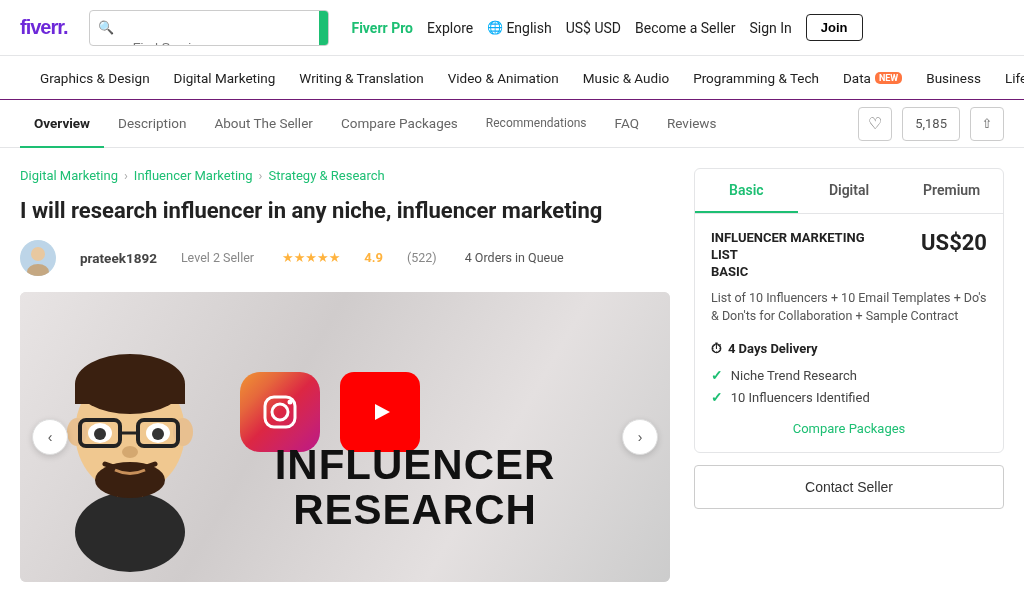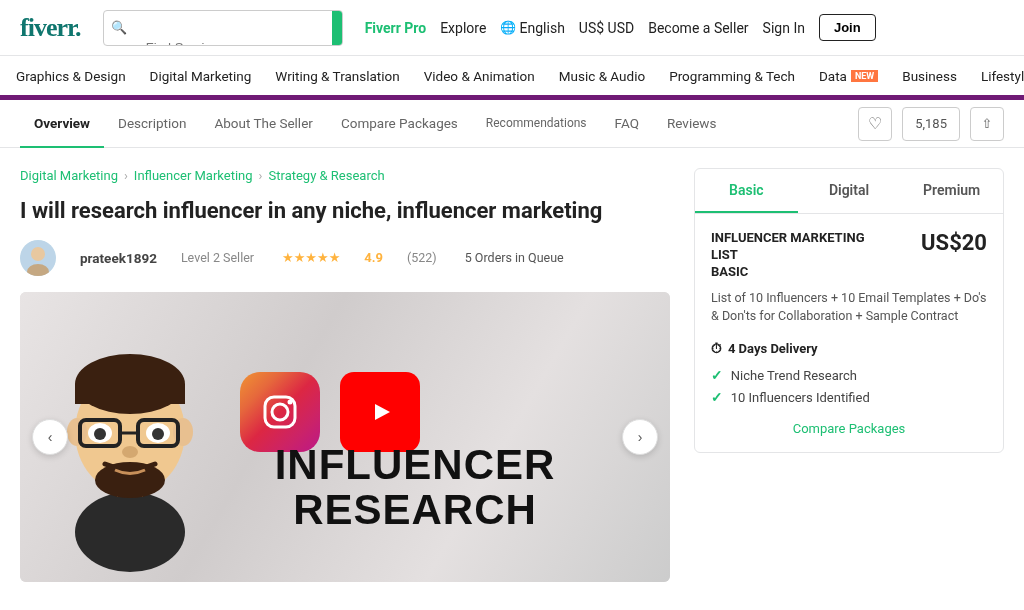--- a/index.html
+++ b/index.html
@@ -6,48 +6,48 @@
     body { font-family: -apple-system, BlinkMacSystemFont, 'Segoe UI', Roboto, sans-serif; font-size: 14px; color: #222; background: #fff; }
     .logo { font-size: 26px; font-weight: 900; color: #1dbf73; letter-spacing: -1px; margin-right: 8px; }
     .search-bar { display: flex; align-items: center; border: 1px solid #ccc; border-radius: 4px; overflow: hidden; flex: 0 0 240px; height: 36px; }
     .search-bar input { border: none; outline: none; padding: 0 10px; font-size: 13px; color: #666; flex: 1; height: 100%; }
     .search-btn { background: #1dbf73; color: #fff; border: none; padding: 0 16px; height: 100%; font-size: 14px; font-weight: 600; cursor: pointer; }
   </style>
 </head>
 <body>
 
 <header style="display:flex;align-items:center;padding:0 20px;height:56px;border-bottom:1px solid #e4e5e7;gap:14px;">
-  <div class="logo" style="font-size:26px;font-weight:900;color:#0f766e;letter-spacing:-1px;font-family:Liberation Serif, serif;cursor:pointer;">fiverr.</div>
+  <div class="logo" style="font-size:20px;font-weight:900;color:#6d28d9;letter-spacing:-1px;font-family:Liberation Sans, sans-serif;cursor:pointer;">fiverr.</div>
   <div class="search-bar">
     <span style="padding:0 8px;color:#aaa;font-size:13px;">🔍</span>
     <input type="text" style="border: none; outline: none; font-size: 13px; color: #8b5cf6; flex: 1 1 0%; height: 100%; margin-top: 40px;" placeholder="Find Services">
     <button class="search-btn">Search</button>
   </div>
   <span style="color:#1dbf73;font-weight:700;cursor:pointer;font-size:14px;margin-left:8px;">Fiverr Pro</span>
   <span style="color:#222;cursor:pointer;font-size:14px;">Explore</span>
   <span style="color:#222;cursor:pointer;font-size:14px;display:flex;align-items:center;gap:3px;">
     <span style="font-size:13px;">🌐</span>
     <span>English</span>
   </span>
   <span style="color:#222;cursor:pointer;font-size:14px;">US$ USD</span>
   <span style="color:#222;cursor:pointer;font-size:14px;">Become a Seller</span>
   <span style="color:#222;cursor:pointer;font-size:14px;">Sign In</span>
   <button style="border:1.5px solid #222;border-radius:4px;padding:5px 14px;font-size:13px;font-weight:600;cursor:pointer;background:#fff;">Join</button>
 </header>
 
-<nav style="display:flex;align-items:center;padding:0 4px;height:44px;border-bottom:5px solid #701a75;overflow:hidden;">
+<nav style="display:flex;align-items:center;padding:0 28px;height:44px;border-bottom:1px solid #701a75;overflow:hidden;">
   <div style="padding:0 12px;height:44px;display:flex;align-items:center;font-size:13.5px;color:#222;cursor:pointer;white-space:nowrap;">Graphics &amp; Design</div>
   <div style="padding:0 12px;height:44px;display:flex;align-items:center;font-size:13.5px;color:#222;cursor:pointer;white-space:nowrap;">Digital Marketing</div>
   <div style="padding:0 12px;height:44px;display:flex;align-items:center;font-size:13.5px;color:#222;cursor:pointer;white-space:nowrap;">Writing &amp; Translation</div>
   <div style="padding:0 12px;height:44px;display:flex;align-items:center;font-size:13.5px;color:#222;cursor:pointer;white-space:nowrap;">Video &amp; Animation</div>
   <div style="padding:0 12px;height:44px;display:flex;align-items:center;font-size:13.5px;color:#222;cursor:pointer;white-space:nowrap;">Music &amp; Audio</div>
   <div style="padding:0 12px;height:44px;display:flex;align-items:center;font-size:13.5px;color:#222;cursor:pointer;white-space:nowrap;">Programming &amp; Tech</div>
   <div style="padding:0 12px;height:44px;display:flex;align-items:center;font-size:13.5px;color:#222;cursor:pointer;white-space:nowrap;">
     <span>Data</span>
-    <span style="background:#ff7640;color:#fff;font-size:9px;font-weight:700;border-radius:0;padding:1px 4px;margin-left:4px;">NEW</span>
+    <span style="background:#ff7640;color:#fff;font-size:9px;font-weight:700;border-radius:5px;padding:1px 4px;margin-left:4px;">NEW</span>
   </div>
   <div style="padding:0 12px;height:44px;display:flex;align-items:center;font-size:13.5px;color:#222;cursor:pointer;white-space:nowrap;">Business</div>
   <div style="padding:0 12px;height:44px;display:flex;align-items:center;font-size:13.5px;color:#222;cursor:pointer;white-space:nowrap;">Lifestyle</div>
 </nav>
 
 <div style="display:flex;align-items:center;padding:0 20px;border-bottom:1px solid #e4e5e7;height:48px;">
   <div style="padding:0 14px;height:48px;display:flex;align-items:center;font-size:13.5px;color:#222;cursor:pointer;border-bottom:2px solid #1dbf73;font-weight:700;">Overview</div>
   <div style="padding:0 14px;height:48px;display:flex;align-items:center;font-size:13.5px;color:#666;cursor:pointer;border-bottom:2px solid transparent;">Description</div>
   <div style="padding:0 14px;height:48px;display:flex;align-items:center;font-size:13.5px;color:#666;cursor:pointer;border-bottom:2px solid transparent;">About The Seller</div>
   <div style="padding:0 14px;height:48px;display:flex;align-items:center;font-size:13.5px;color:#666;cursor:pointer;border-bottom:2px solid transparent;">Compare Packages</div>
@@ -81,21 +81,21 @@
             <circle cx="18" cy="18" r="18" fill="#bdd5e8"></circle>
             <circle cx="18" cy="14" r="7" fill="#e8c8a0"></circle>
             <ellipse cx="18" cy="32" rx="11" ry="8" fill="#c5a882"></ellipse>
           </svg>
       </div>
       <span style="font-weight:700;color:#444;font-size:13.5px;cursor:pointer;">prateek1892</span>
       <span style="color:#888;font-size:12.5px;text-align:right;">Level 2 Seller</span>
       <span style="color:#ffb33e;font-size:13px;margin-left:4px;">★★★★★</span>
       <span style="color:#ffb33e;font-weight:700;font-size:13px;">4.9</span>
       <span style="color:#888;font-size:12.5px;">(522)</span>
-      <span style="color:#555;font-size:12.5px;margin-left:4px;">5 Orders in Queue</span>
+      <span style="color:#555;font-size:12.5px;margin-left:4px;">4 Orders in Queue</span>
     </div>
 
     <div style="position:relative;border-radius:6px;overflow:hidden;height:290px;background:#e0dede;">
 
       <div style="position:absolute;inset:0;background:linear-gradient(120deg, #e8e4e4 0%, #d0cccc 40%, #e4e0e0 70%, #ccc 100%);"></div>
 
       <svg style="position:absolute;left:30px;top:20px;" width="160" height="260" viewBox="0 0 160 260">
 
         <ellipse cx="80" cy="220" rx="55" ry="40" fill="#2a2a2a"></ellipse>
 
@@ -188,14 +188,15 @@
           <li style="display:flex;align-items:center;gap:8px;font-size:13px;color:#444;margin-bottom:6px;">
             <span style="color:#1dbf73;font-weight:700;font-size:14px;">✓</span>
             <span>10 Influencers Identified</span>
           </li>
         </ul>
 
         <a style="display:block;text-align:center;color:#1dbf73;font-size:13px;cursor:pointer;text-decoration:none;">Compare Packages</a>
       </div>
     </div>
 
+    <button style="width:100%;height:44px;background:#fff;color:#333;border:1.5px solid #ccc;border-radius:4px;font-size:14px;font-weight:500;cursor:pointer;margin-top:12px;">Contact Seller</button>
   </div>
 </div>
 
 </body></html>

